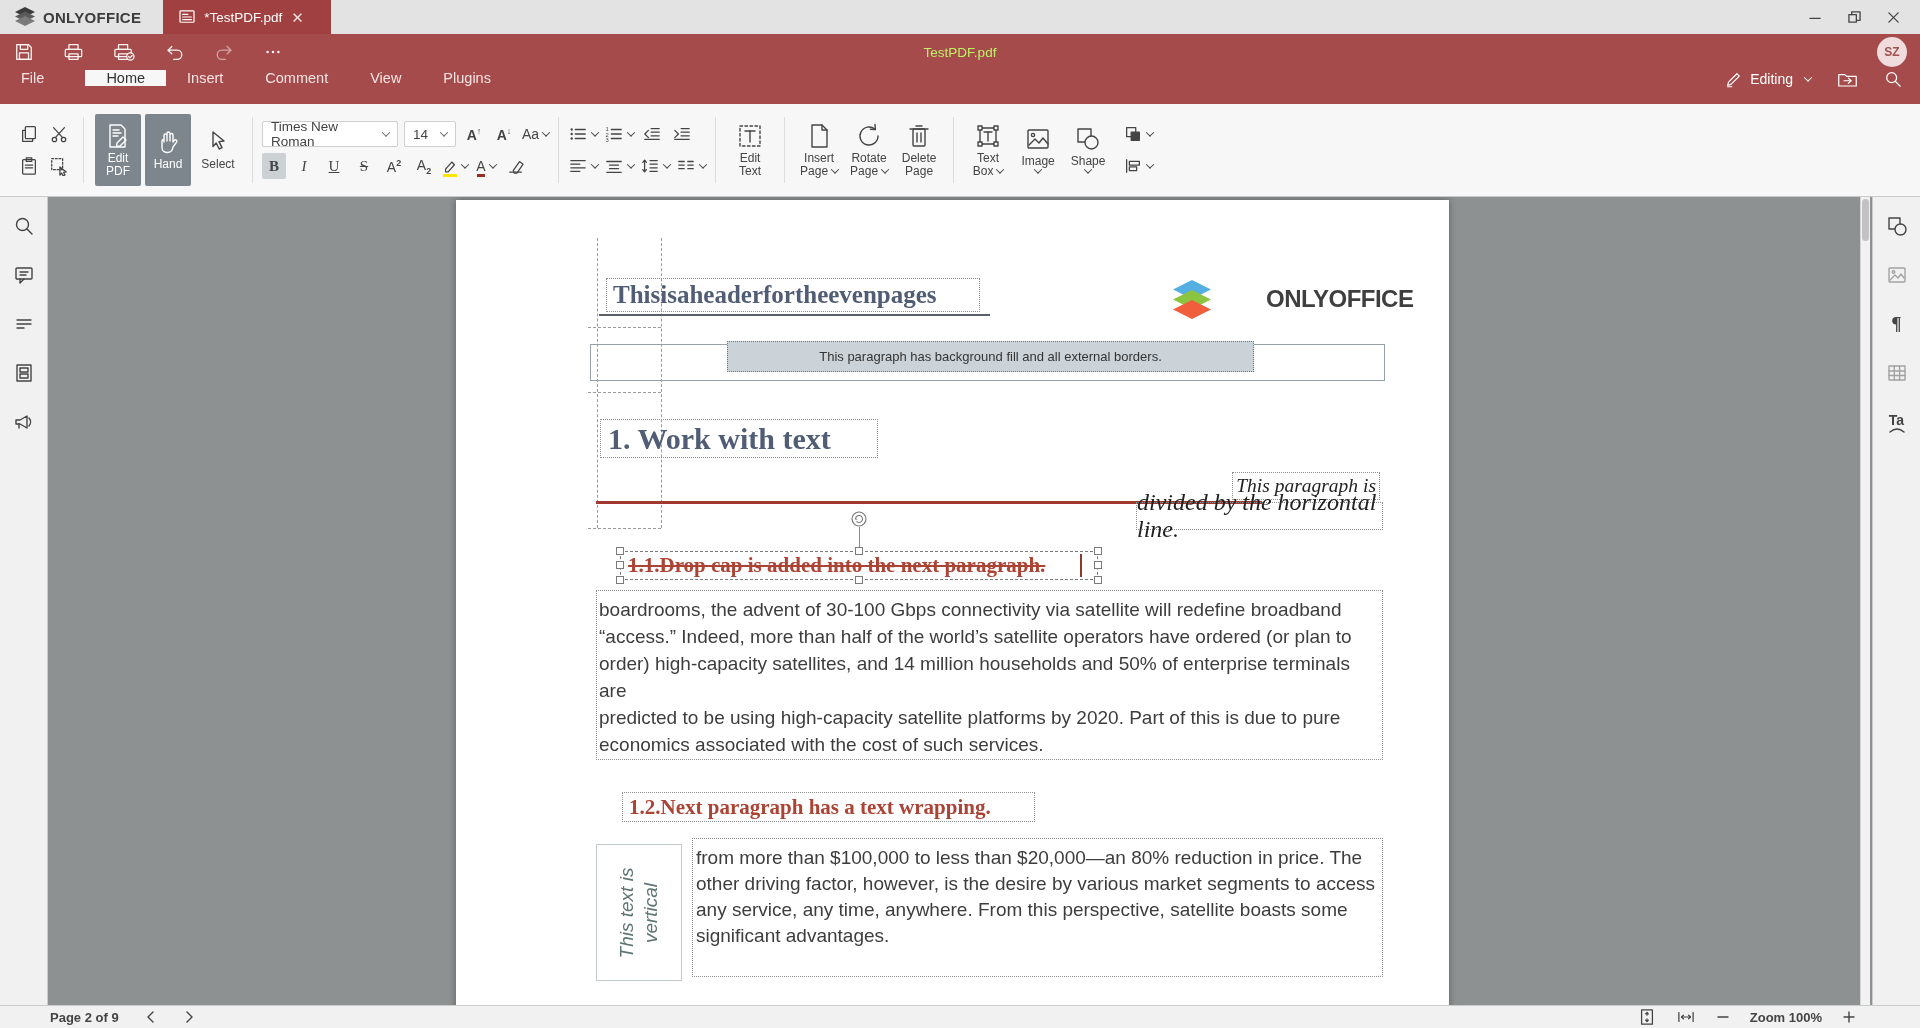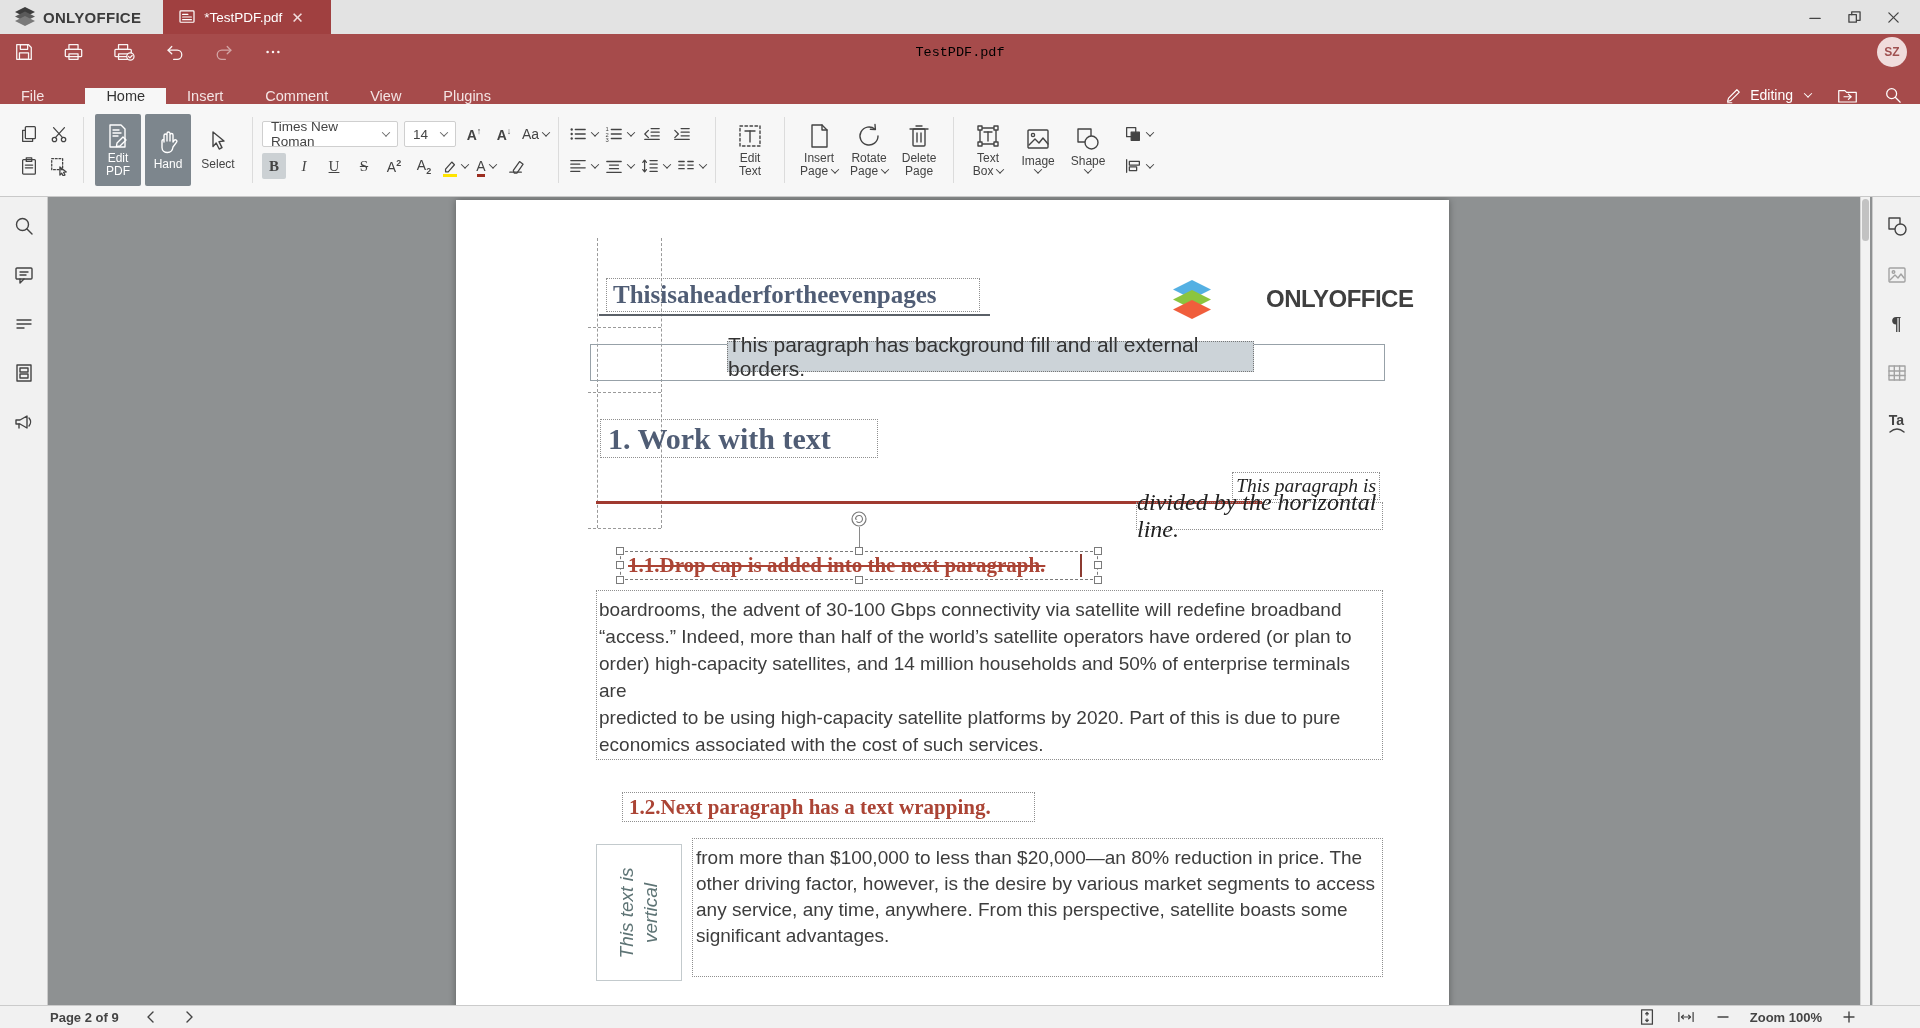--- a/index.html
+++ b/index.html
@@ -14,25 +14,25 @@
   .brand { display:flex; align-items:center; gap:7px; padding:0 22px 0 14px; color:#3c3c3c; font-weight:bold; font-size:15px; letter-spacing:.3px; }
   .doc-tab { display:flex; align-items:center; gap:9px; background:#a04040; color:#fff; padding:0 16px; min-width:168px; font-size:13.5px; }
   .tab-close { color:#f2dcdc; font-size:15px; line-height:1; cursor:default; }
   .win-controls { margin-left:auto; display:flex; align-items:center; gap:26px; padding-right:20px; color:#444; }
 
   
   .quickbar { position:absolute; left:0; top:34px; width:1920px; height:36px; background:#a64b4b; display:flex; align-items:center; }
   .qa-icons { display:flex; align-items:center; gap:29px; padding-left:14px; }
   .qa-btn { opacity:.95; }
   .qa-btn.dim { opacity:.5; }
-  .qa-title { position:absolute; left:0; right:0; text-align:center; color:#000000; font-size:13.5px;font-family:Liberation Mono, monospace; }
+  .qa-title { position:absolute; left:0; right:0; text-align:center; color:#bef264; font-size:13.5px; }
   .avatar { position:absolute; right:13px; top:3px; width:30px; height:30px; border-radius:50%; background:#f0dcdc; color:#a05050; font-size:12px; font-weight:bold; display:flex; align-items:center; justify-content:center; }
 
   
-  .menubar { position:absolute; left:0; top:70px; width:1920px; height:34px; background:#a64b4b; display:flex; align-items:flex-end; color:#f4e4e4; font-size:14.5px; }
+  .menubar { position:absolute; left:0; top:70px; width:1920px; height:34px; background:#a64b4b; display:flex; align-items:flex-start; color:#f4e4e4; font-size:14.5px; }
   .menu-item { display:flex; align-items:center; padding:0 21px; }
   .menu-item.active { background:#f7f7f7; color:#333;margin-left:20px; }
   .menu-right { margin-left:auto; display:flex; align-items:center; gap:26px; padding-right:18px; }
   .mode-btn { display:flex; align-items:center; gap:8px; color:#fff; font-size:14px; }
 
   
   .ribbon { position:absolute; left:0; top:104px; width:1920px; height:93px; background:#f7f7f7; border-bottom:1px solid #c9c9c9; display:flex; align-items:center; padding-left:14px; }
   .rb-div { width:1px; height:66px; background:#dcdcdc; margin:0 9px; flex:none; }
   .grid2 { display:grid; grid-template-columns:30px 30px; grid-template-rows:32px 32px; align-items:center; justify-items:center; }
   .bigbtn { width:46px; height:72px; border-radius:2px; display:flex; flex-direction:column; align-items:center; justify-content:center; gap:3px; color:#444; font-size:12px; line-height:13px; text-align:center; margin:0 2px; }
@@ -68,21 +68,21 @@
   .dotted { border:1px dotted #8f8f8f; }
   .guide-v { position:absolute; width:0; border-left:1px dashed #9a9a9a; }
   .guide-h { position:absolute; height:0; border-top:1px dashed #9a9a9a; }
   .hdr-text { position:absolute; left:150px; top:78px; width:374px; height:34px; font-family:"Liberation Serif",serif; font-weight:bold; font-size:25px; color:#505d75; display:flex; align-items:center; padding-left:6px; }
   .hdr-line { position:absolute; left:143px; top:114px; width:391px; height:2px; background:#5a6067; }
   .doc-logo { position:absolute; left:717px; top:80px; display:flex; align-items:center; gap:7px; }
   .layer { width:38px; height:19px; clip-path:polygon(50% 0,100% 50%,50% 100%,0 50%); position:absolute; left:0; }
   .doc-logo-text { margin-left:46px; font-size:24px; font-weight:bold; color:#3f3f3f; letter-spacing:-.5px; }
 
   .frame-solid { position:absolute; left:134px; top:144px; width:795px; height:37px; border:1px solid #97a1a8; }
-  .fill-para { position:absolute; left:271px; top:141px; width:527px; height:31px; background:#ccd3d8; border:1px dotted #777; display:flex; align-items:center; justify-content:center; font-size:21px; color:#333; }
+  .fill-para { position:absolute; left:271px; top:141px; width:527px; height:31px; background:#ccd3d8; border:1px dotted #777; display:flex; align-items:center; justify-content:center; font-size:13px; color:#333; }
 
   .h1 { position:absolute; left:144px; top:219px; width:278px; height:39px; font-family:"Liberation Serif",serif; font-weight:bold; font-size:30px; color:#505d75; display:flex; align-items:center; padding-left:7px; }
   .split1 { position:absolute; left:776px; top:272px; width:148px; height:28px; font-family:"Liberation Serif",serif; font-style:italic; font-size:19.5px; color:#222; display:flex; align-items:center; justify-content:flex-end; padding-right:3px; }
   .red-rule { position:absolute; left:140px; top:301px; width:666px; height:3px; background:#a03a30; }
   .split2 { position:absolute; left:680px; top:302px; width:247px; height:28px; font-family:"Liberation Serif",serif; font-style:italic; font-size:24px; color:#222; display:flex; align-items:center; justify-content:flex-end; padding-right:3px; }
 
   .rot-stem { position:absolute; left:403px; top:327px; width:1px; height:24px; background:#8a8a8a; }
   .selframe { position:absolute; left:164px; top:351px; width:478px; height:29px; border:1px dashed #7a7a7a; }
   .handle { position:absolute; width:8px; height:8px; background:#fff; border:1px solid #7a7a7a; }
   .h11 { position:absolute; left:172px; top:352px; height:27px; display:flex; align-items:center; font-family:"Liberation Serif",serif; font-weight:bold; font-size:21px; color:#ab4435; text-decoration:line-through; }

